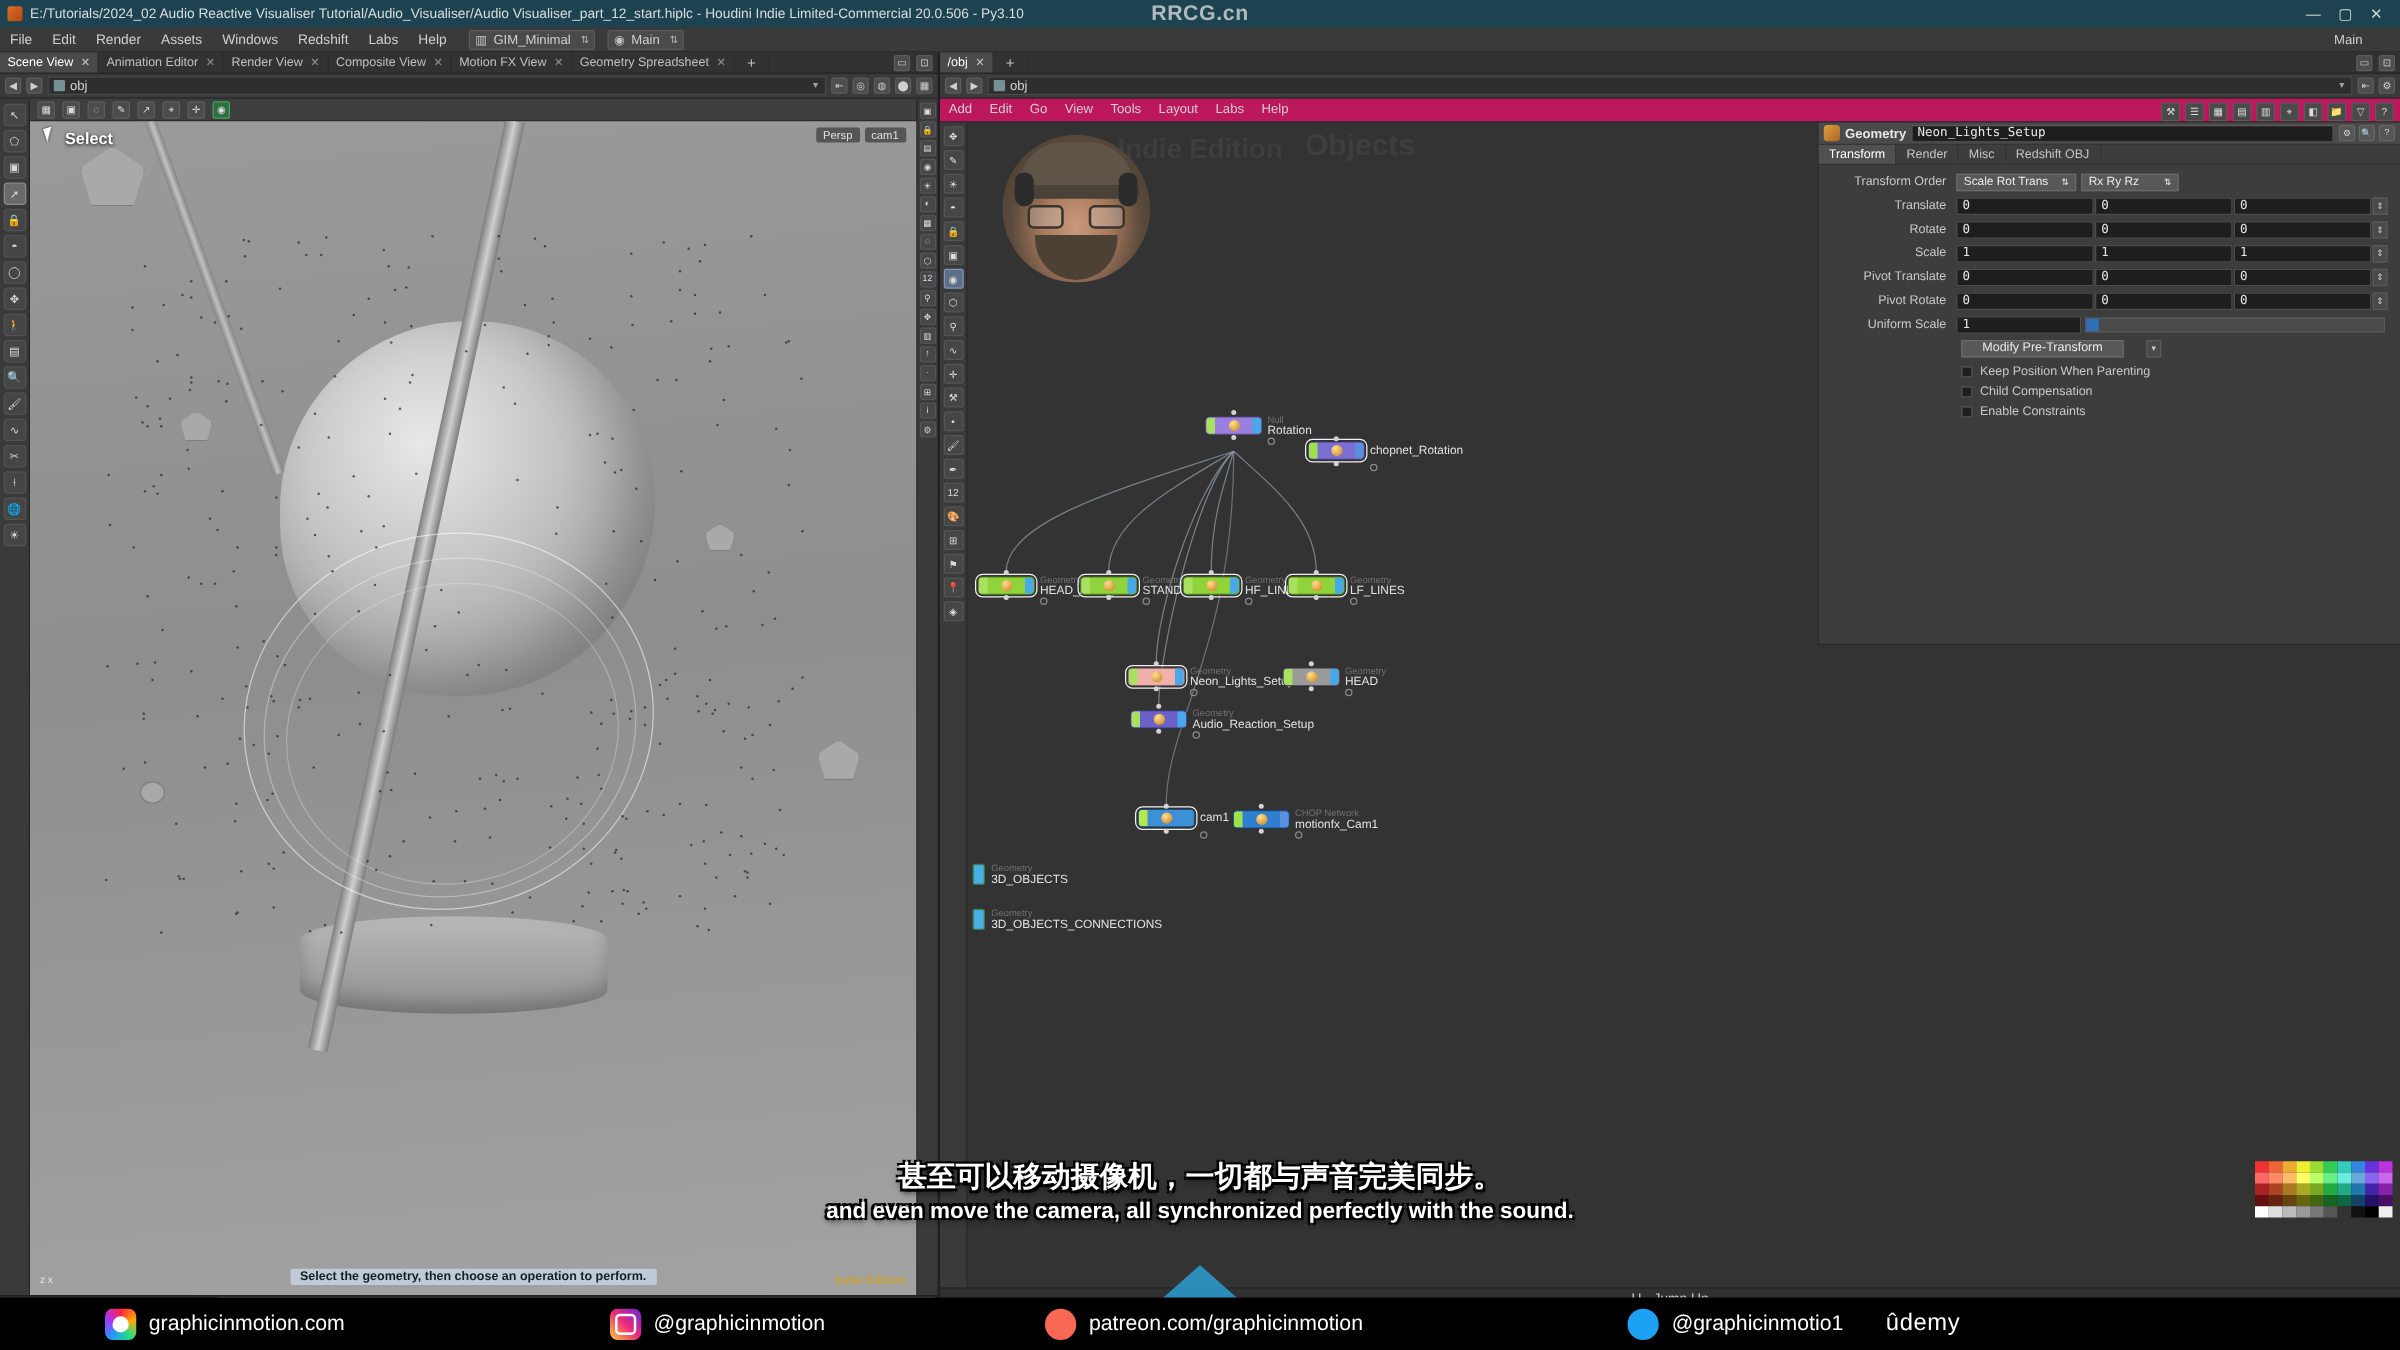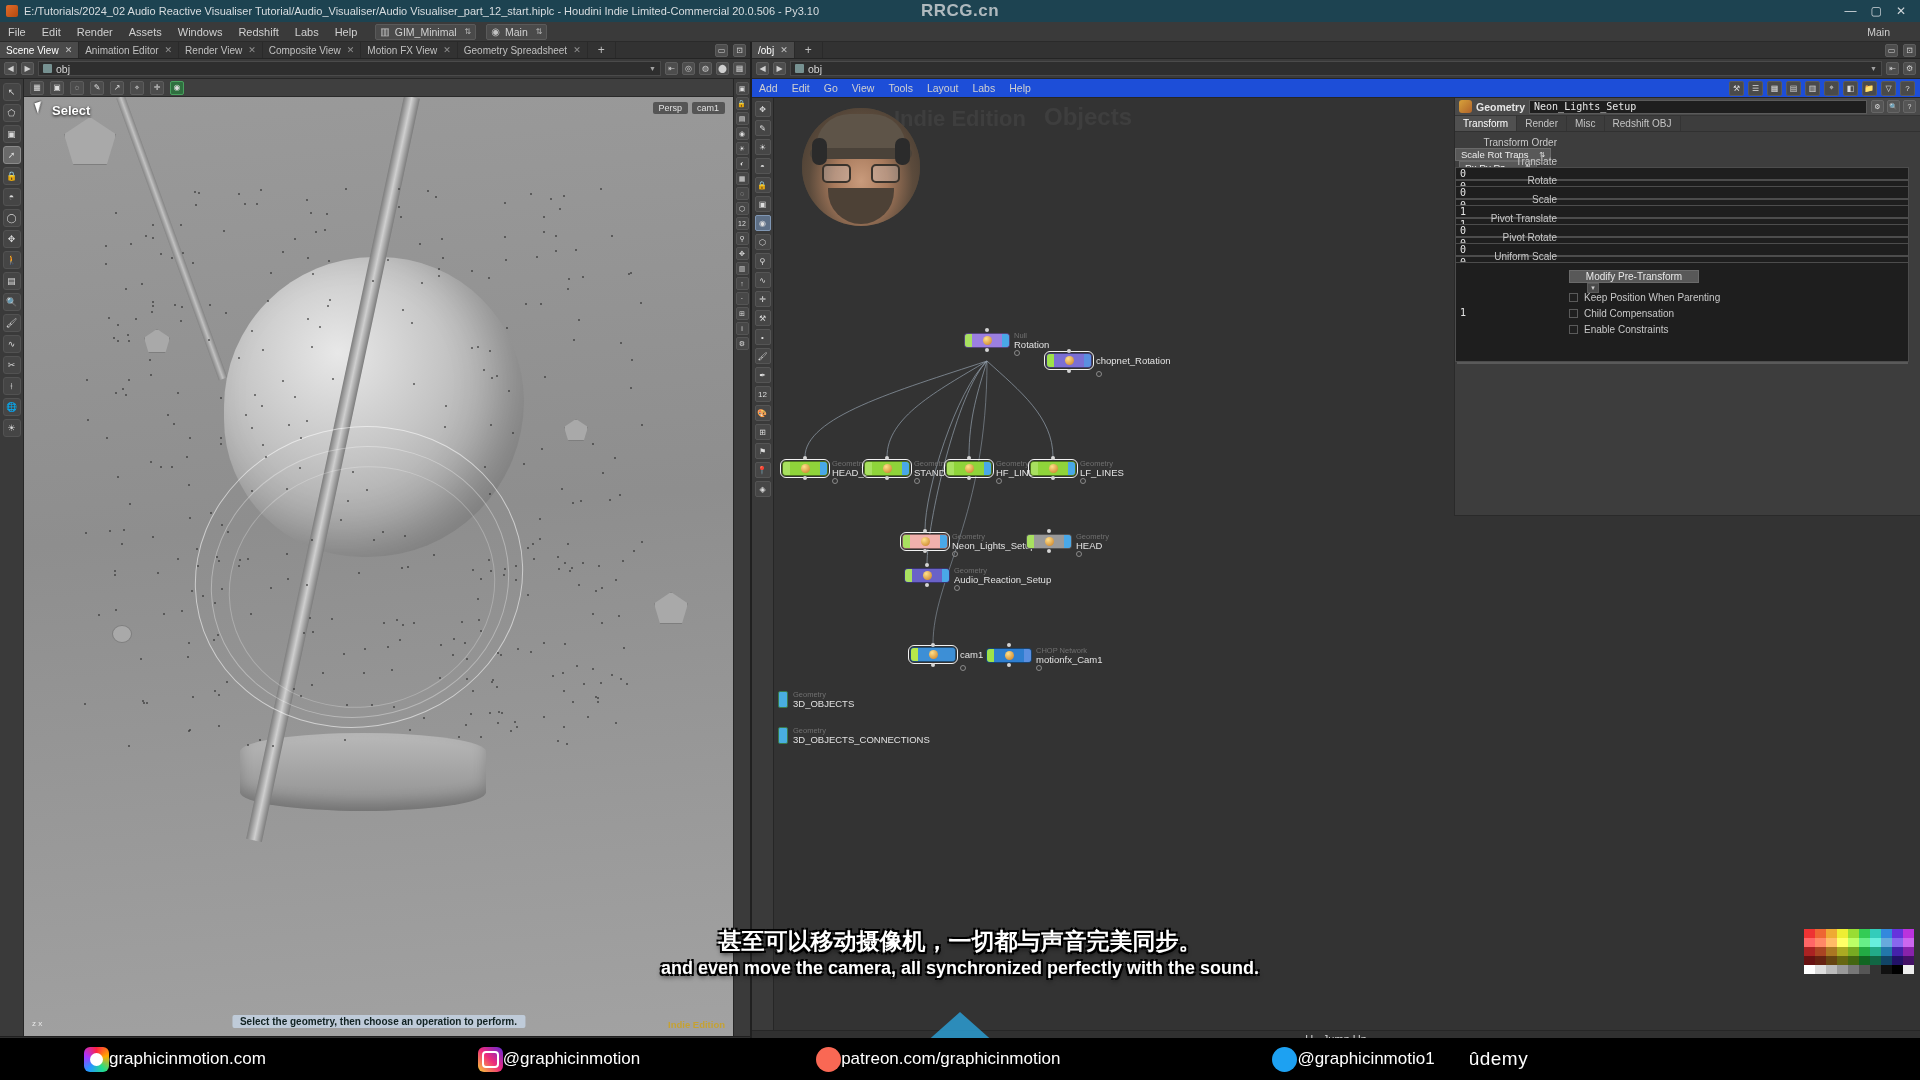--- a/index.html
+++ b/index.html
@@ -123,21 +123,21 @@
 
   .statusrow { height:22px; background:#2f2f2f; display:flex; align-items:center;
     gap:2px; padding:0 3px; border-top:1px solid #242424;}
   .srfield { height:16px; background:#1e1e1e; border:1px solid #4a4a4a; color:#ddd;
     font-size:10px; display:flex; align-items:center; padding:0 6px;}
   .srline { flex:1; height:2px; background:#9a9a9a; margin:0 6px;}
   .statusmsg { height:14px; background:#262626; color:#b9b9b9; font-size:9px;
     display:flex; align-items:center; padding-left:4px;}
 
   
-  .netmenubar { height:19px; background:#1d4ed8; display:flex; align-items:center;
+  .netmenubar { height:19px; background:#be185d; display:flex; align-items:flex-end;
     font-size:10.5px; color:#d0d0d0; border-bottom:1px solid #262626;}
   .netmenubar .mi { padding:0 7px; line-height:19px;}
   .netmenubar .nmright { margin-left:auto; display:flex; gap:4px; padding-right:5px;}
   .nmb { width:15px; height:15px; background:#4a4a4a; border:1px solid #5a5a5a;
     border-radius:2px; font-size:8px; color:#ddd; display:flex; align-items:center; justify-content:center;}
   .netarea { flex:1; position:relative; display:flex; background:#303030; overflow:hidden;}
   .ntoolbar { width:22px; background:#3a3a3a; display:flex; flex-direction:column;
     align-items:center; padding-top:3px; gap:3px; border-right:1px solid #262626;}
   .ntool { width:16px; height:16px; background:#464646; border:1px solid #555;
     border-radius:2px; font-size:8px; color:#ddd; display:flex; align-items:center; justify-content:center;}
@@ -196,21 +196,21 @@
     font-family:"DejaVu Sans Mono", monospace;}
   .ppheadicons { display:flex; gap:3px;}
   .pphi { width:13px;height:13px;background:#555;border:1px solid #666;border-radius:2px;
     font-size:7px;color:#ddd;display:flex;align-items:center;justify-content:center;}
   .pptabs { height:16px; background:#3d3d3d; display:flex; align-items:stretch;
     border-bottom:1px solid #313131; font-size:10px;}
   .pptab { padding:0 8px; display:flex; align-items:center; color:#c4c4c4;
     border-right:1px solid #343434;}
   .pptab.active { background:#505050; color:#fff;}
   .ppbody { flex:1; padding:5px 10px 0 0; overflow:hidden;}
-  .prow { display:flex; height:17px; margin-bottom:2px;flex-direction:column;}
+  .prow { display:flex; align-items:center; height:17px; margin-bottom:2px;}
   .plab { width:110px; text-align:right; padding-right:8px; font-size:10px; color:#c8c8c8;}
   .pfield { height:14px; background:#1e1e1e; border:1px solid #4c4c4c; color:#e6e6e6;
     font-size:10px; display:flex; align-items:center; padding:0 4px;
     font-family:"DejaVu Sans Mono", monospace; flex:1; margin-right:1px;}
   .pbtn { height:14px; background:#585858; border:1px solid #6a6a6a; color:#e8e8e8;
     font-size:10px; display:flex; align-items:center; justify-content:center;
     padding:0 8px; gap:6px;}
   .ppend { width:12px; height:14px; background:#4a4a4a; border:1px solid #5a5a5a;
     font-size:7px; color:#ccc; display:flex; align-items:center; justify-content:center;}
   .sliderwrap { flex:1; height:12px; background:#4a4a4a; border:1px solid #5a5a5a;
@@ -241,21 +241,21 @@
   .subcn { position:absolute; left:50%; transform:translateX(-50%); top:926px;
     font-size:23px; font-weight:bold; color:#fff; white-space:nowrap; z-index:40;
     text-shadow:-2px -2px 0 #000,2px -2px 0 #000,-2px 2px 0 #000,2px 2px 0 #000,0 3px 5px rgba(0,0,0,.8);}
   .suben { position:absolute; left:50%; transform:translateX(-50%); top:958px;
     font-size:18px; font-weight:bold; color:#fff; white-space:nowrap; z-index:40;
     text-shadow:-2px -2px 0 #000,2px -2px 0 #000,-2px 2px 0 #000,2px 2px 0 #000,0 3px 5px rgba(0,0,0,.8);}
 
   
   .brandbar { position:absolute; left:0; bottom:0; width:1920px; height:42px;
     background:#000; display:flex; align-items:center; z-index:50;}
-  .bitem { display:flex; align-items:center; color:#fff;}
+  .bitem { display:flex; align-items:center; gap:10px; color:#fff;}
   .bitem .t { font-size:17px;}
   .ico { width:25px; height:25px; border-radius:6px; display:flex;
     align-items:center; justify-content:center; font-size:13px; color:#fff; flex:0 0 auto;}
   .ico.web { background:conic-gradient(#f24,#fa0,#2d8,#29f,#a3f,#f24);} 
   .ico.web::after { content:''; width:13px;height:13px;border-radius:50%;background:#fff;
     box-shadow:inset 0 0 0 3px rgba(255,255,255,0);}
   .ico.ig { background:linear-gradient(45deg,#f9ce34,#ee2a7b,#6228d7); position:relative;}
   .ico.ig::after { content:''; position:absolute; width:13px;height:13px;
     border:2px solid #fff; border-radius:4px;}
   .ico.pa { background:#f96854; border-radius:50%;}

